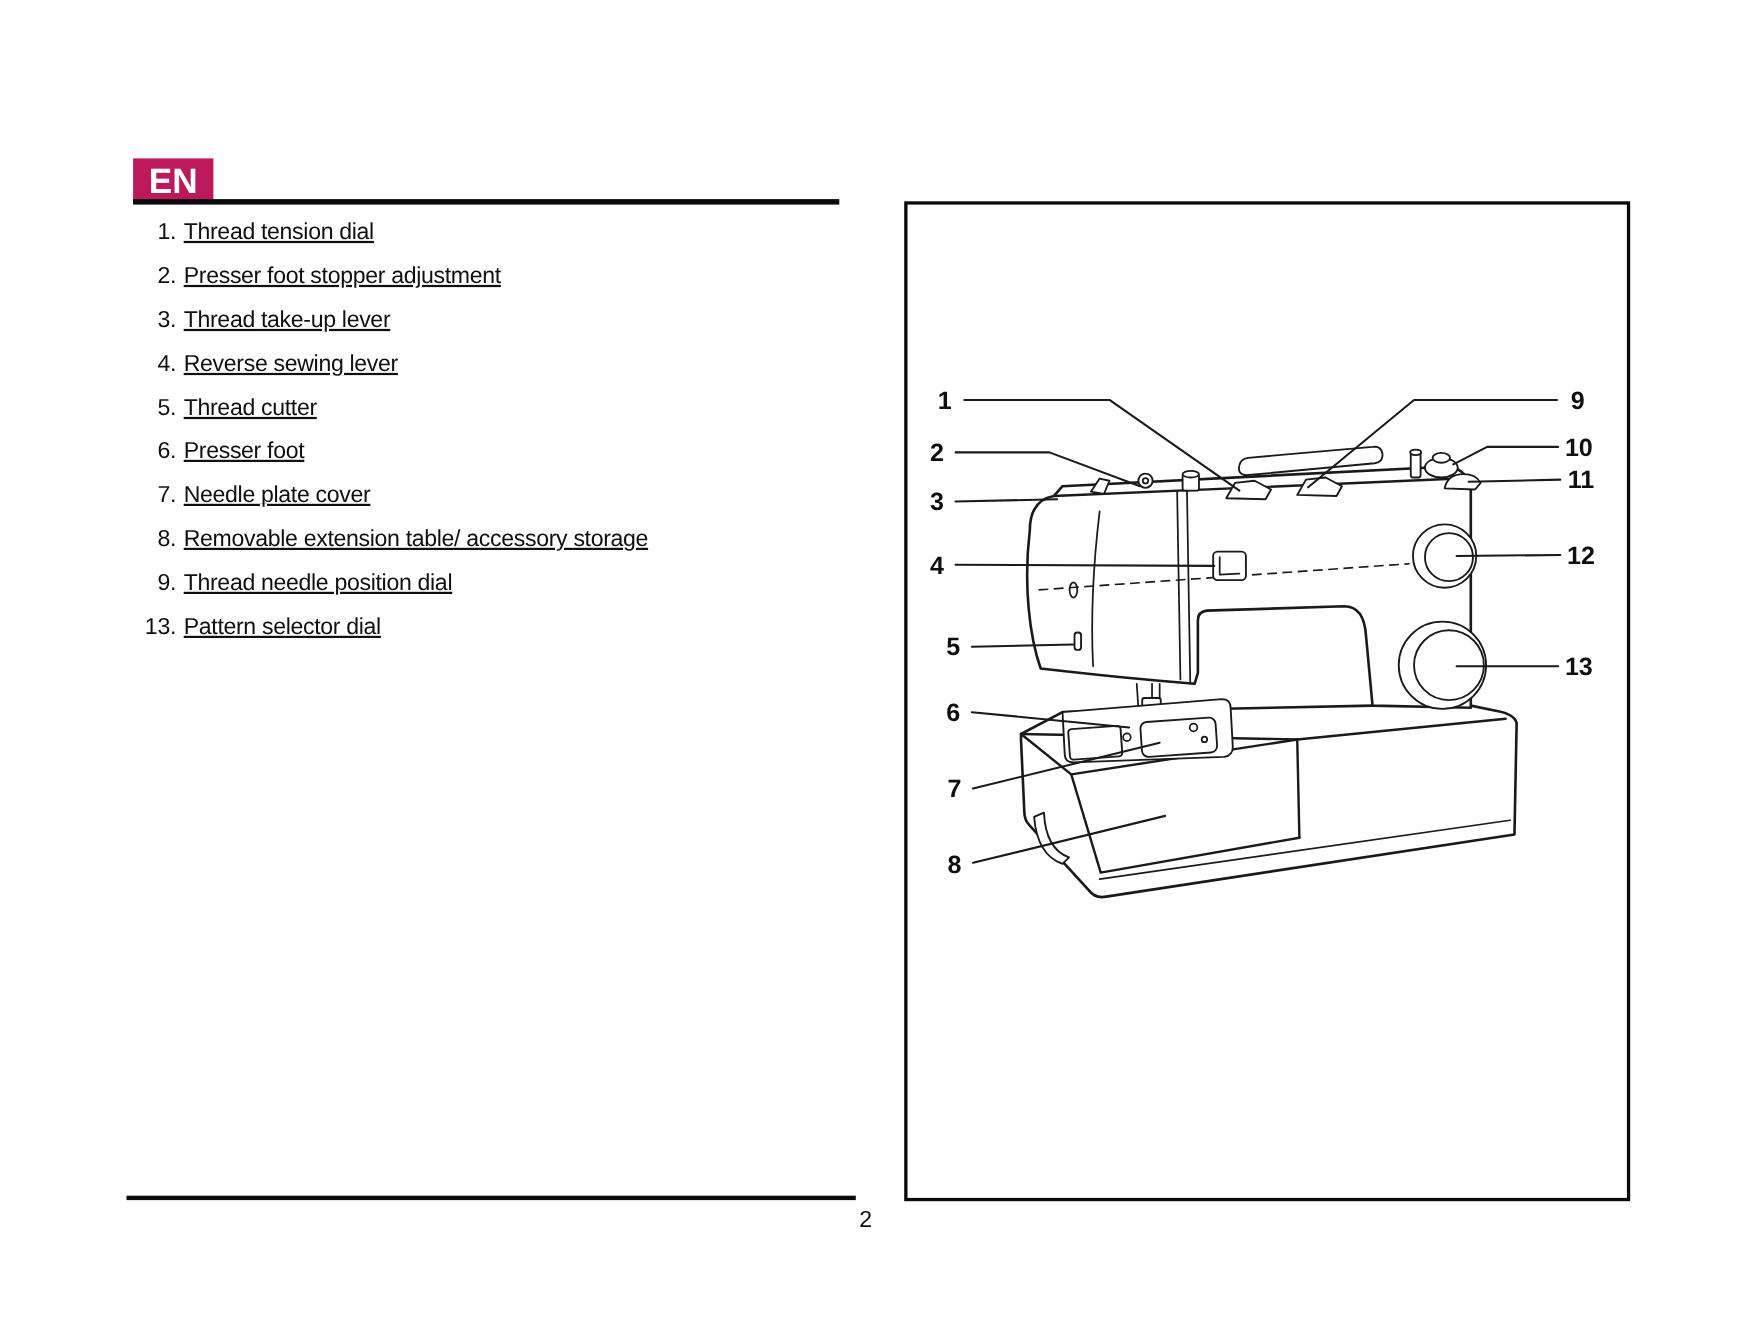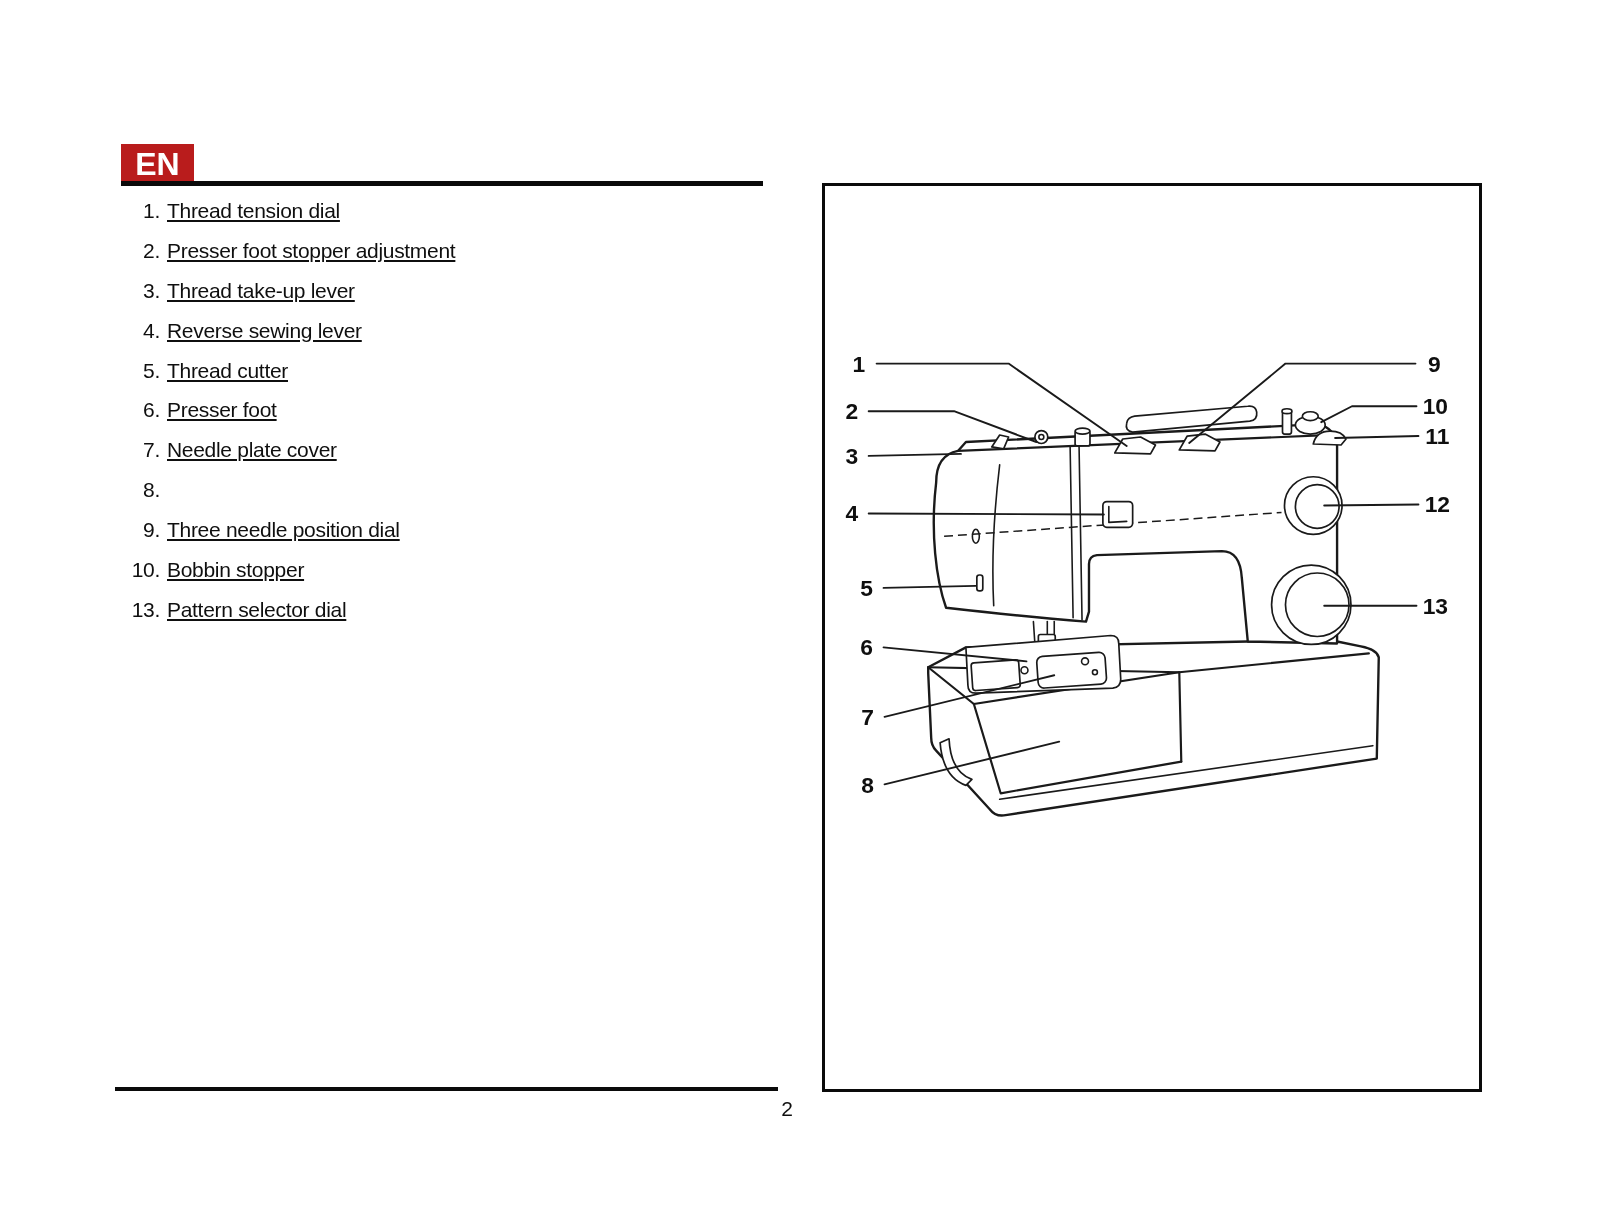--- a/index.html
+++ b/index.html
@@ -5,21 +5,21 @@
   html,body{margin:0;padding:0;}
   body{
     width:1600px;height:1220px;position:relative;
     background:#ffffff;overflow:hidden;
     font-family:"Liberation Sans", sans-serif;color:#111;
   }
   .page{position:absolute;inset:0;}
   
   .lang-badge{
     position:absolute;left:121px;top:144px;width:73px;height:40px;
-    background:#b91c1c;color:#fff;display:flex;align-items:center;justify-content:center;
+    background:#be185d;color:#fff;display:flex;align-items:center;justify-content:center;
     font-size:32px;font-weight:bold;letter-spacing:0px;
   }
   .page-title{
     position:absolute;left:207px;top:143px;height:40px;display:flex;align-items:center;
     font-size:29px;font-weight:bold;letter-spacing:-1.5px;color:#0a0a0a;white-space:nowrap;
   }
   .header-rule{
     position:absolute;left:121px;top:181px;width:642px;height:5px;background:#0a0a0a;
   }
   
@@ -90,28 +90,25 @@
     <li>
         <span class="num">6.</span>
         <span class="label">Presser foot</span>
       </li>
     <li>
         <span class="num">7.</span>
         <span class="label">Needle plate cover</span>
       </li>
     <li>
         <span class="num">8.</span>
+        <span class="label">Removable extension table/ accessory storage</span>
       </li>
     <li>
         <span class="num">9.</span>
-        <span class="label">Three needle position dial</span>
-      </li>
-    <li>
-        <span class="num">10.</span>
-        <span class="label">Bobbin stopper</span>
+        <span class="label">Thread needle position dial</span>
       </li>
     <li>
         <span class="num">13.</span>
         <span class="label">Pattern selector dial</span>
       </li>
   </ol>
 
   <div class="diagram-frame">
     <svg width="654" height="903" viewBox="0 0 659 908">
 

